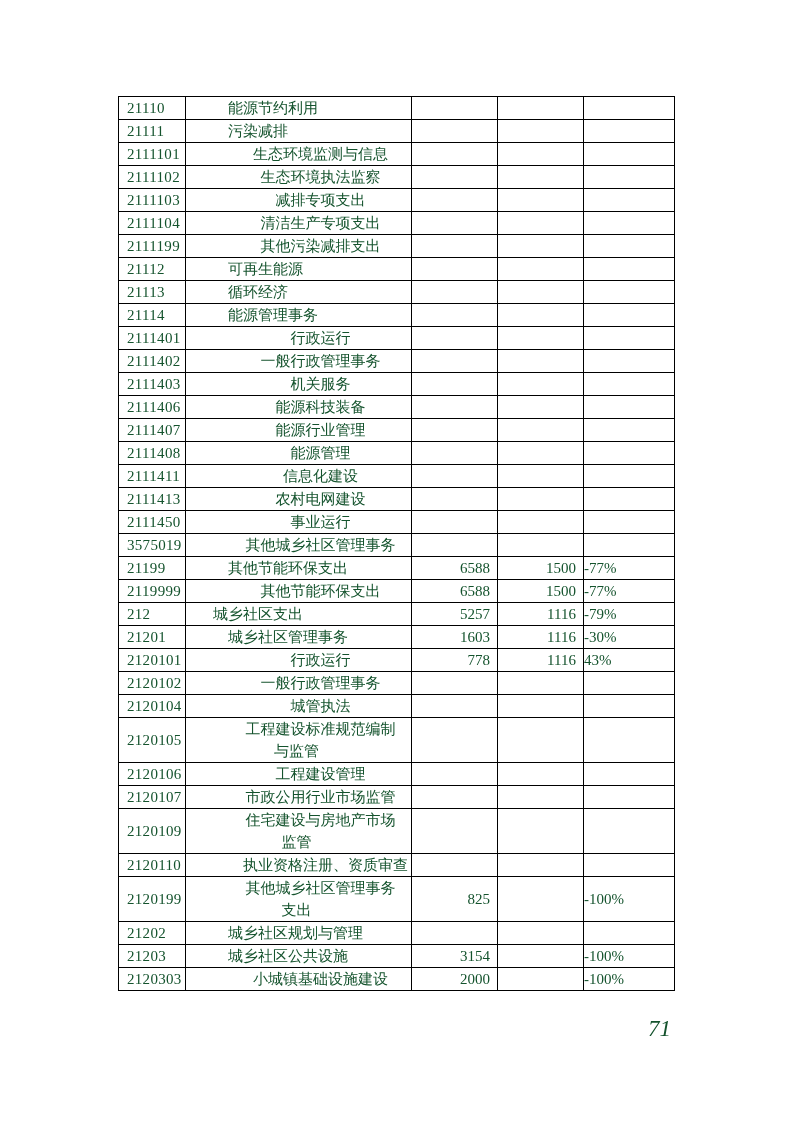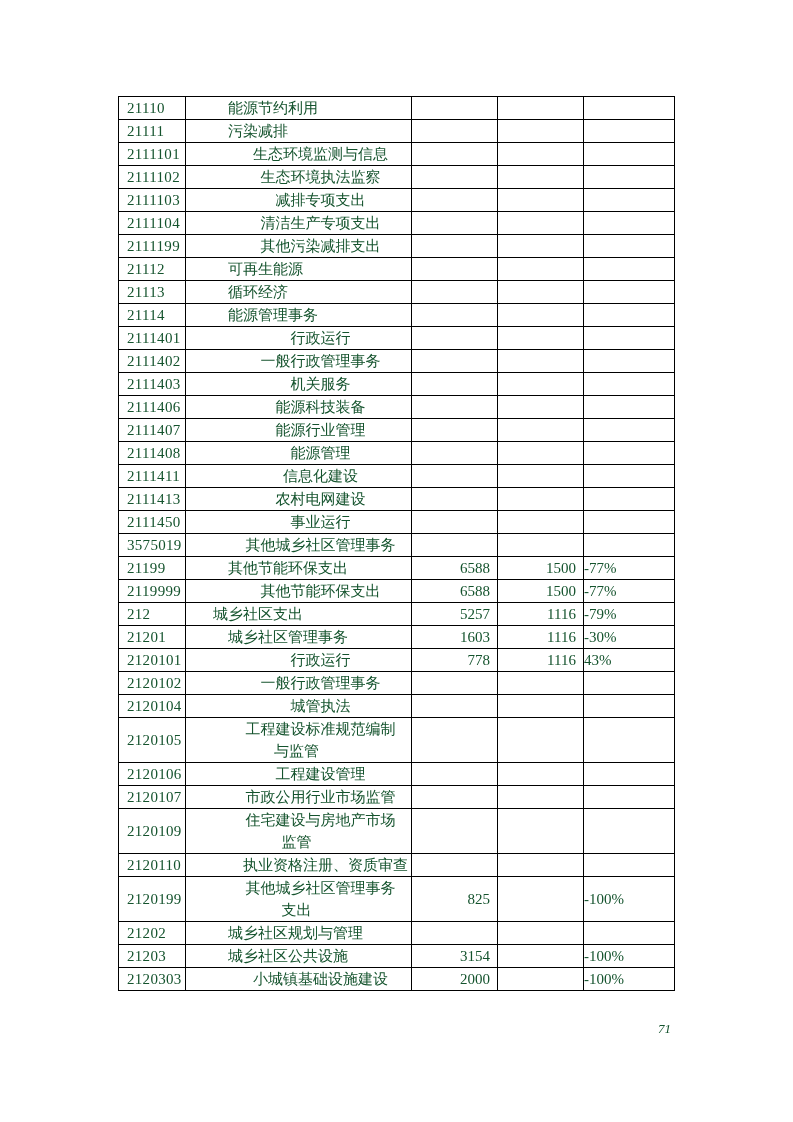--- a/index.html
+++ b/index.html
@@ -46,21 +46,21 @@
     text-align: right;
     padding-right: 7px;
   }
   td.pct {
     text-align: left;
   }
   .page-number {
     position: absolute;
     top: 1018px;
     right: 122px;
-    font-size: 13px;
+    font-size: 23px;
     line-height: 22px;
     font-style: italic;
   }
 </style>
 </head>
 <body>
 
 <div class="page">
 
   <table class="budget">

